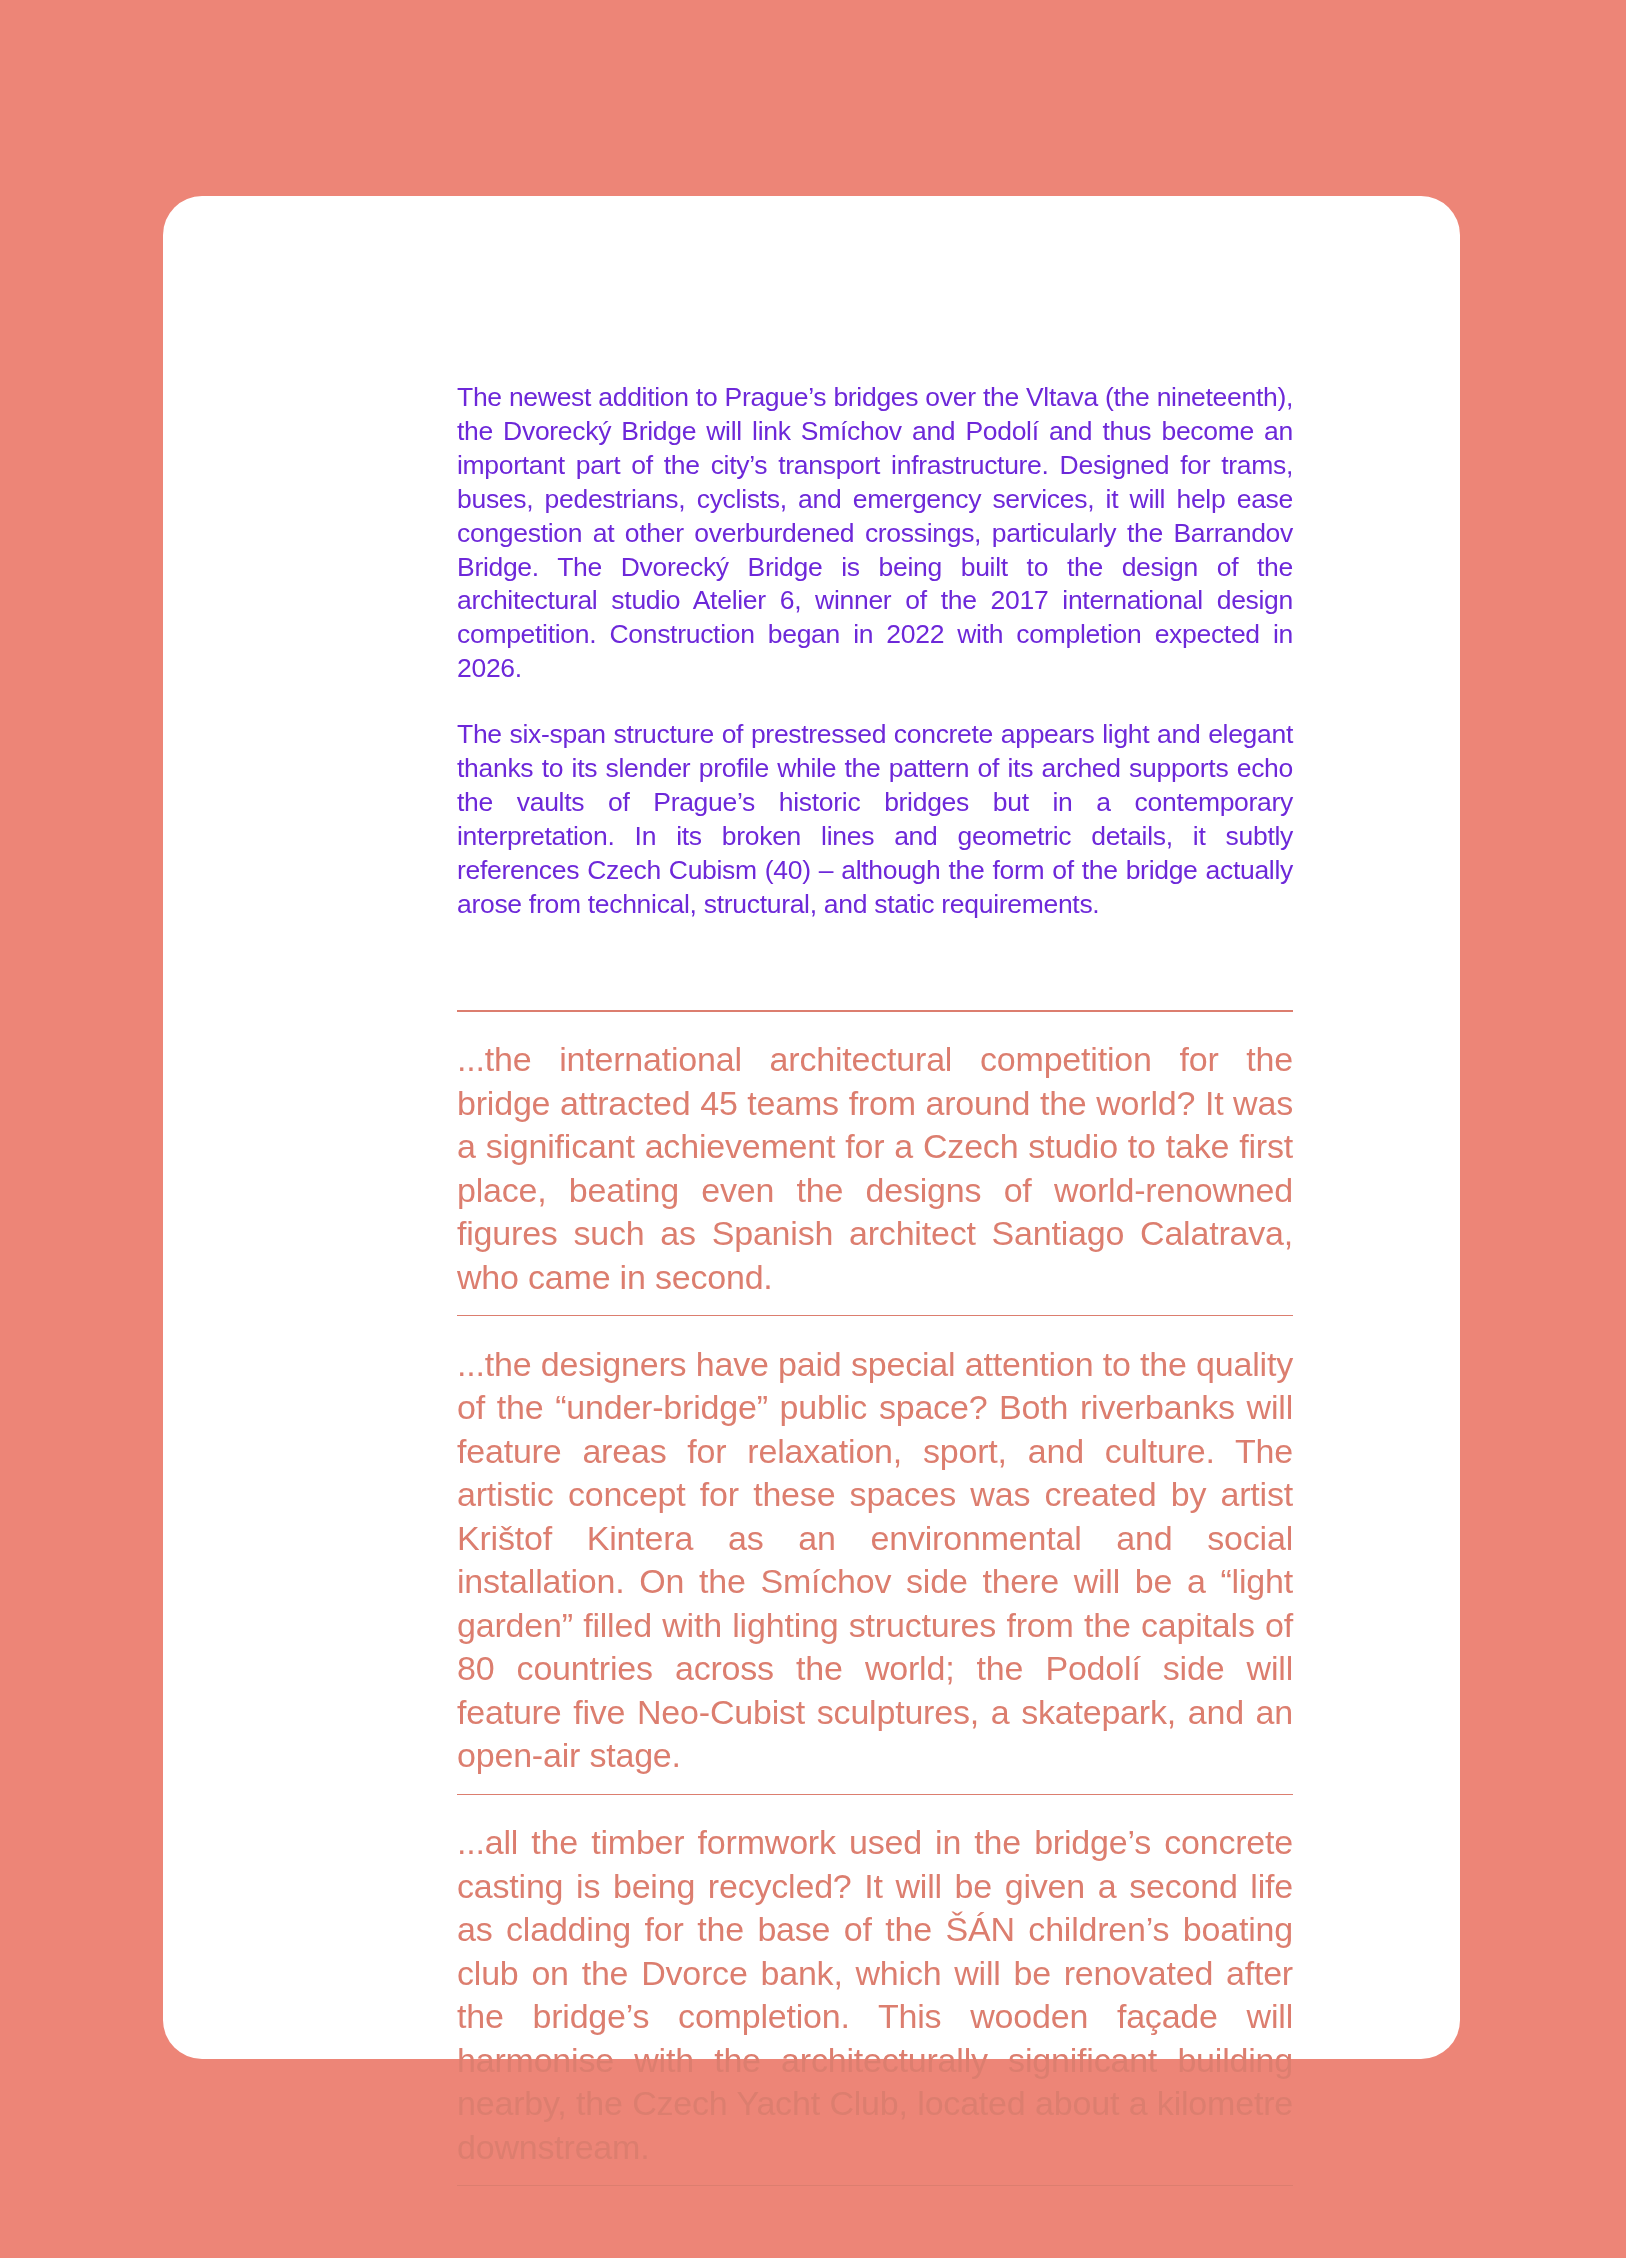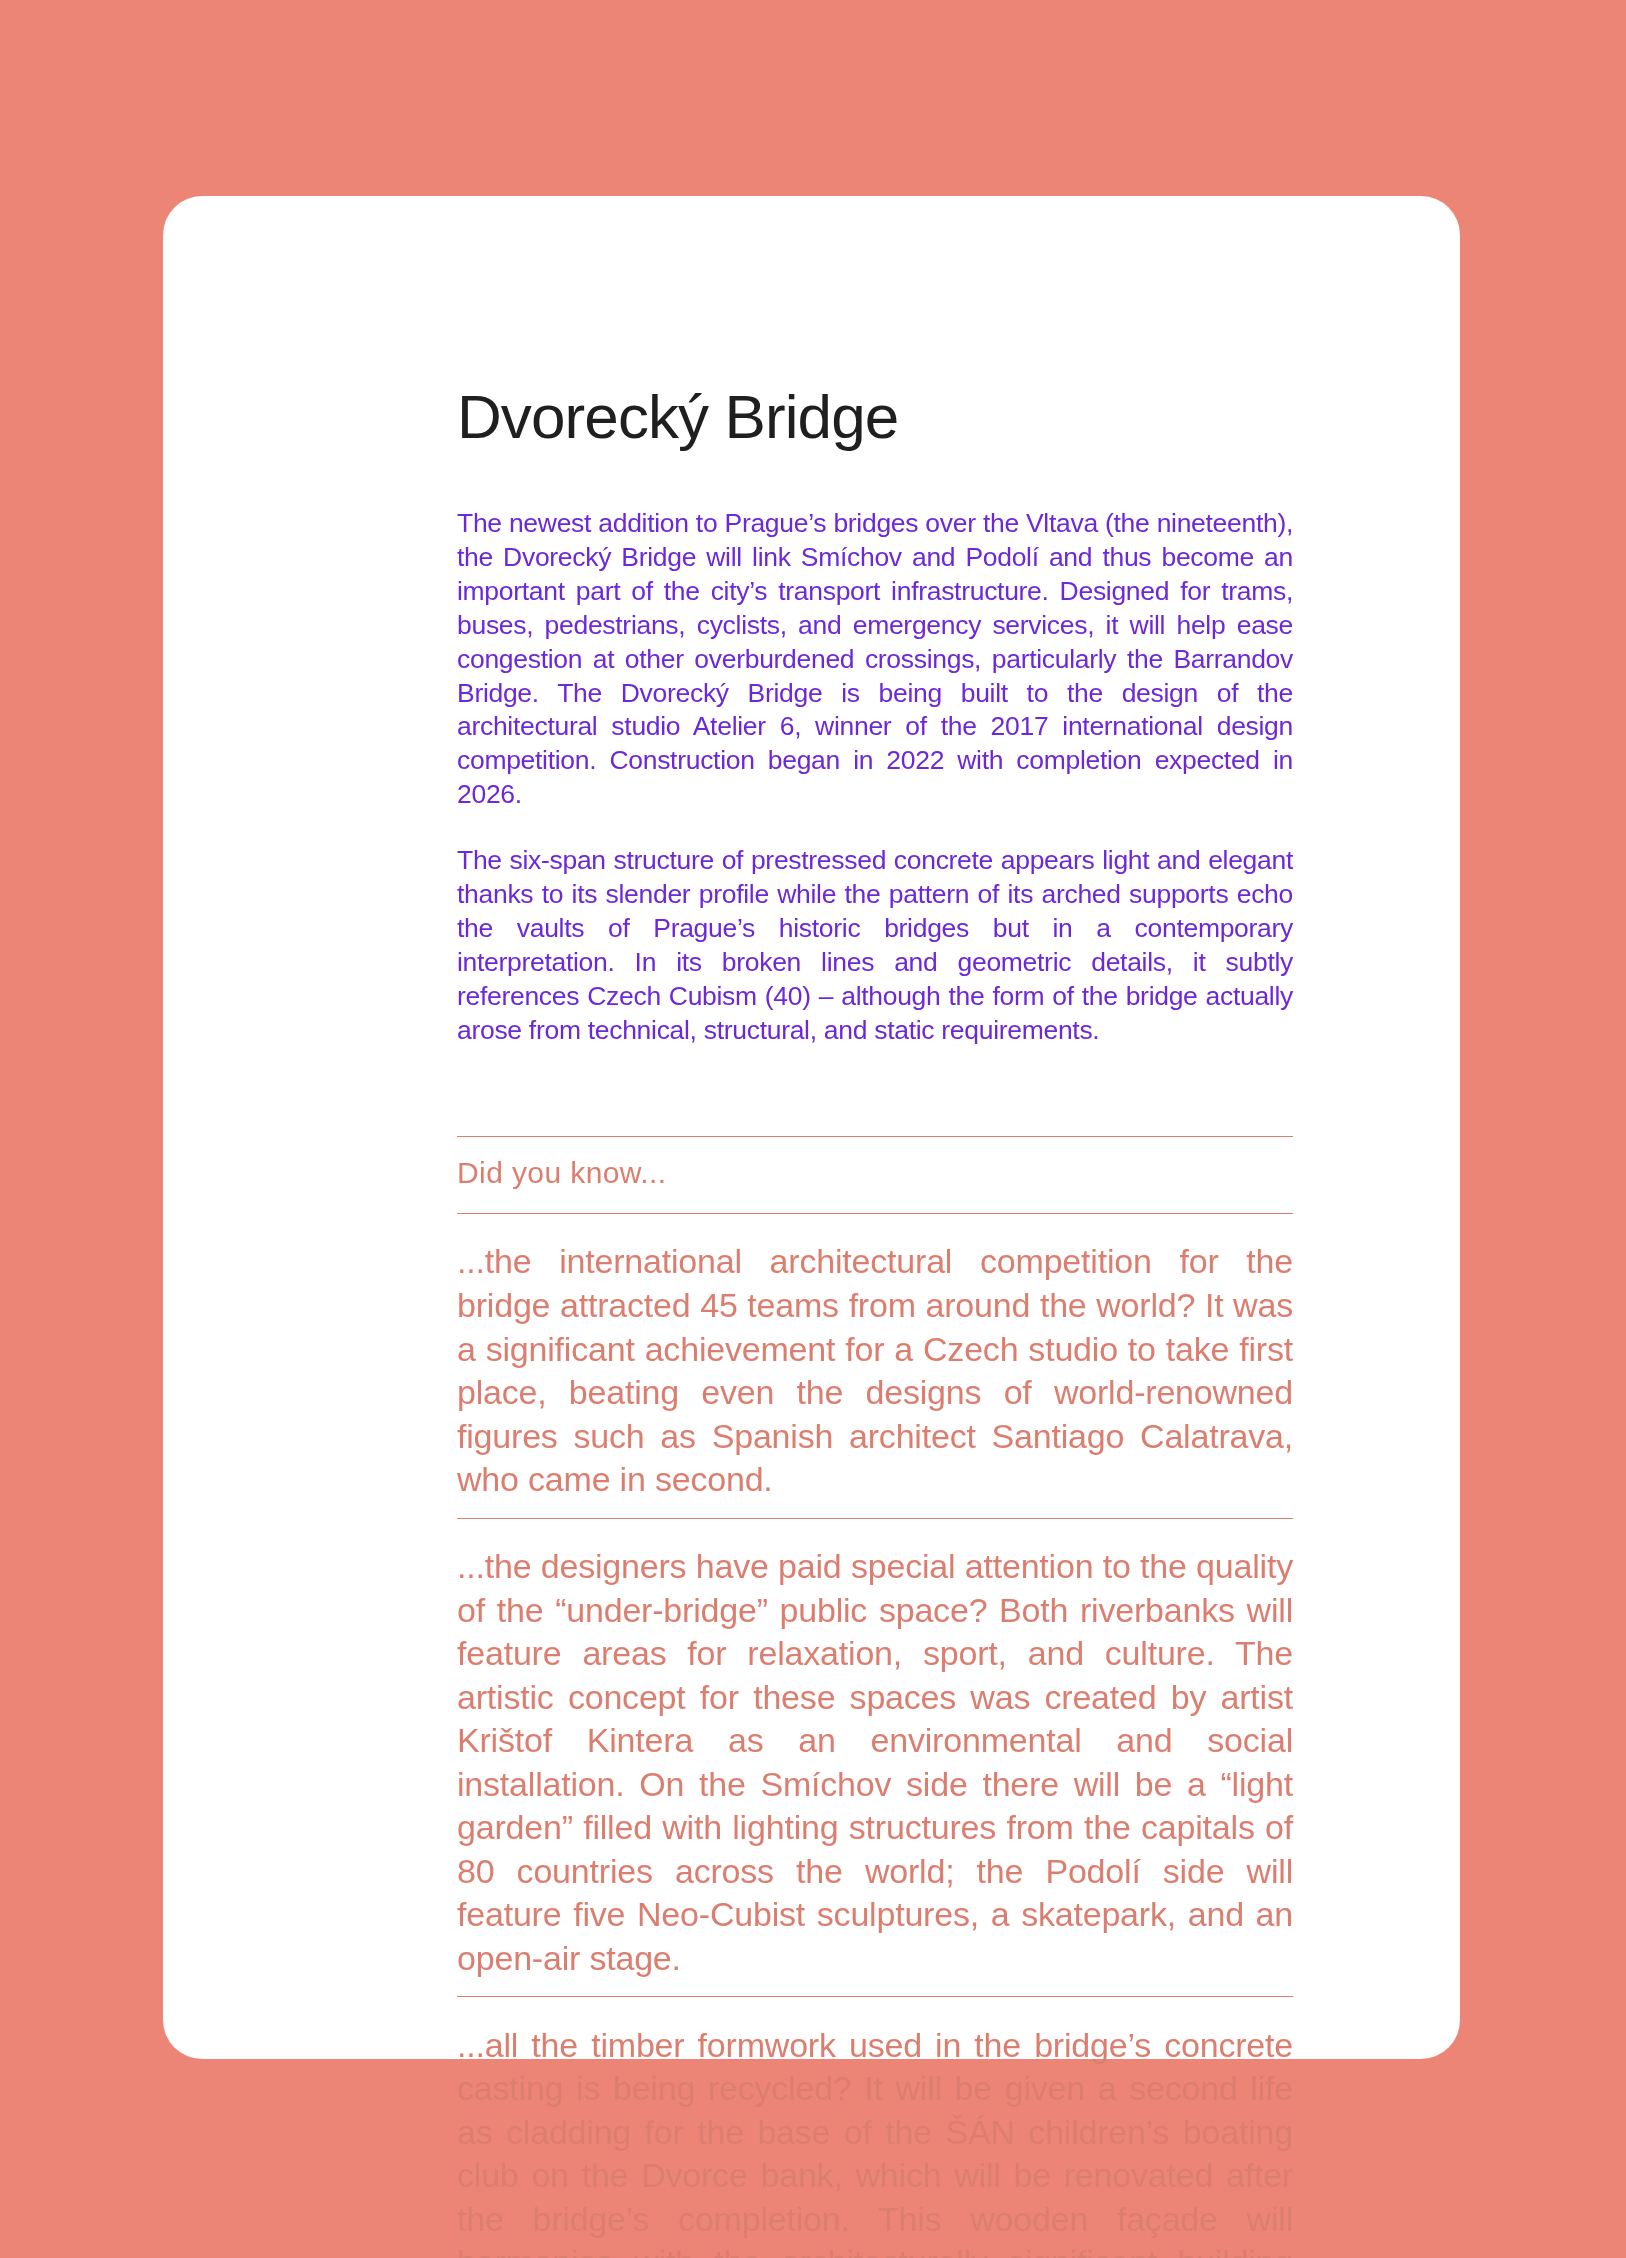--- a/index.html
+++ b/index.html
@@ -71,30 +71,28 @@
     text-align: justify;
   }
 </style>
 </head>
 <body>
 
 <div class="page">
   <div class="card">
     <div class="content">
 
-      <h1 class="title">Dvorecký Bridge</h1>
 
       <p class="body-para">The newest addition to Prague’s bridges over the Vltava (the nineteenth), the Dvorecký Bridge will link Smíchov and Podolí and thus become an important part of the city’s transport infrastructure. Designed for trams, buses, pedestrians, cyclists, and emergency services, it will help ease congestion at other overburdened crossings, particularly the Barrandov Bridge. The Dvorecký Bridge is being built to the design of the architectural studio Atelier 6, winner of the 2017 international design competition. Construction began in 2022 with completion expected in 2026.</p>
 
       <p class="body-para">The six-span structure of prestressed concrete appears light and elegant thanks to its slender profile while the pattern of its arched supports echo the vaults of Prague’s historic bridges but in a contemporary interpretation. In its broken lines and geometric details, it subtly references Czech Cubism (40) – although the form of the bridge actually arose from technical, structural, and static requirements.</p>
 
       <div class="dyk">
         <hr>
 
-        <div class="dyk-heading">Did you know...</div>
 
         <hr>
 
         <p class="dyk-item">...the international architectural competition for the bridge attracted 45 teams from around the world? It was a significant achievement for a Czech studio to take first place, beating even the designs of world-renowned figures such as Spanish architect Santiago Calatrava, who came in second.</p>
 
         <hr>
 
         <p class="dyk-item">...the designers have paid special attention to the quality of the “under-bridge” public space? Both riverbanks will feature areas for relaxation, sport, and culture. The artistic concept for these spaces was created by artist Krištof Kintera as an environmental and social installation. On the Smíchov side there will be a “light garden” filled with lighting structures from the capitals of 80 countries across the world; the Podolí side will feature five Neo-Cubist sculptures, a skatepark, and an open-air stage.</p>
 
         <hr>

